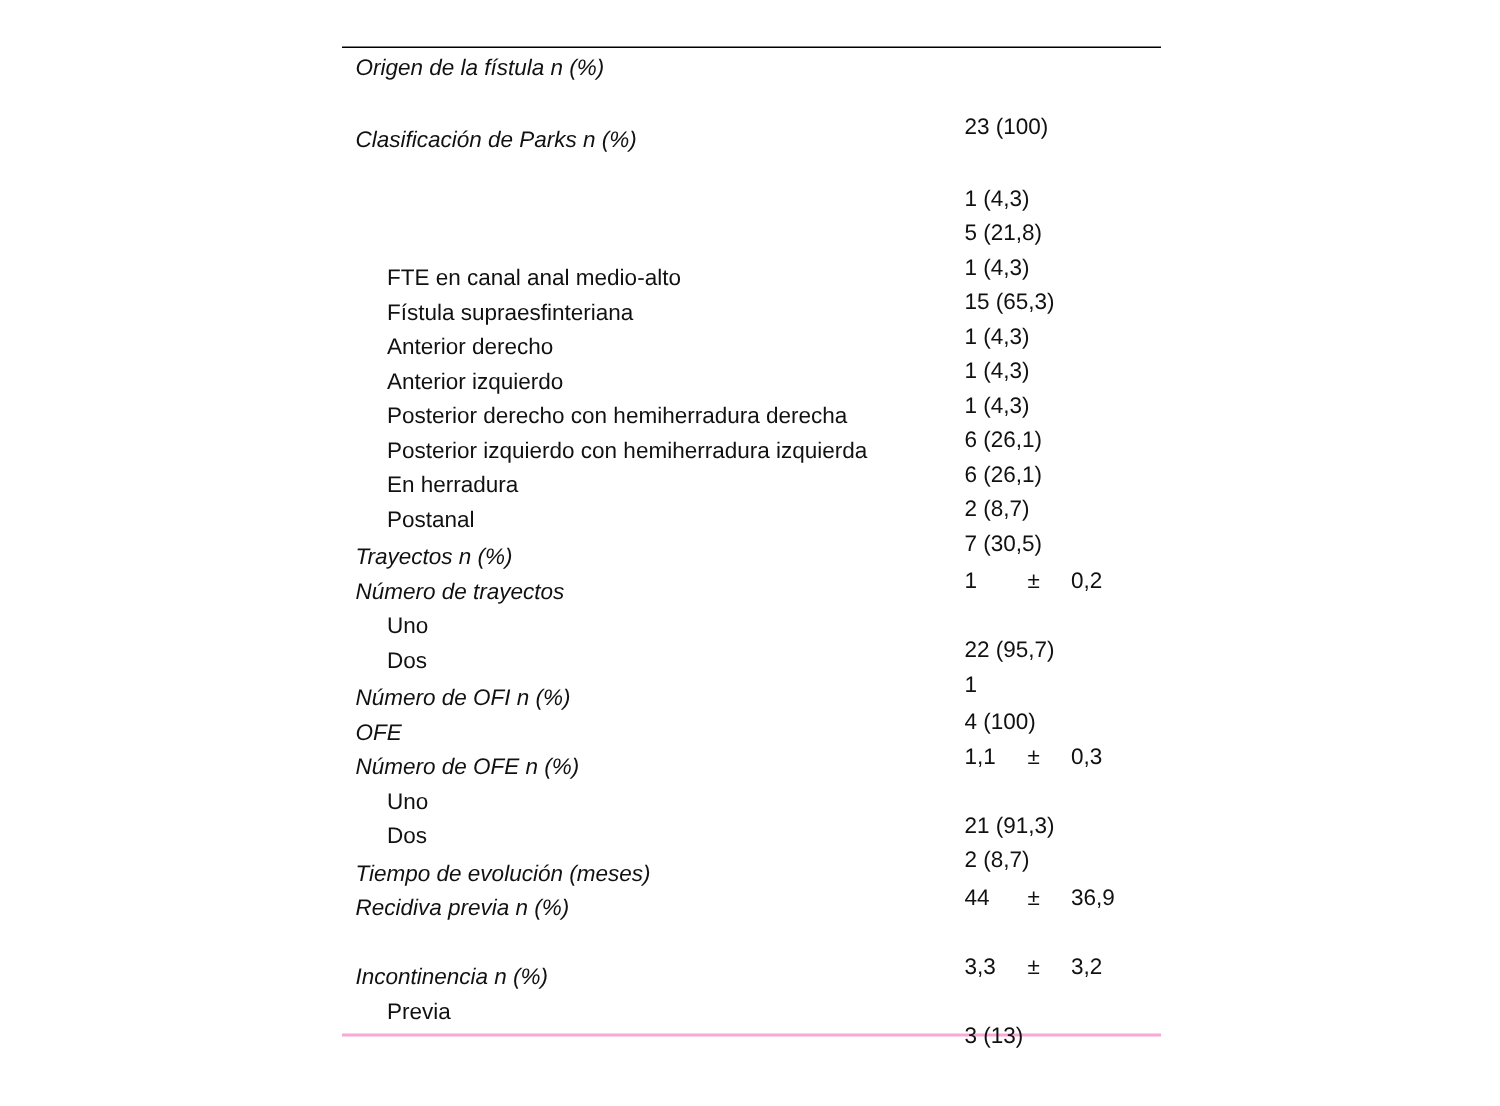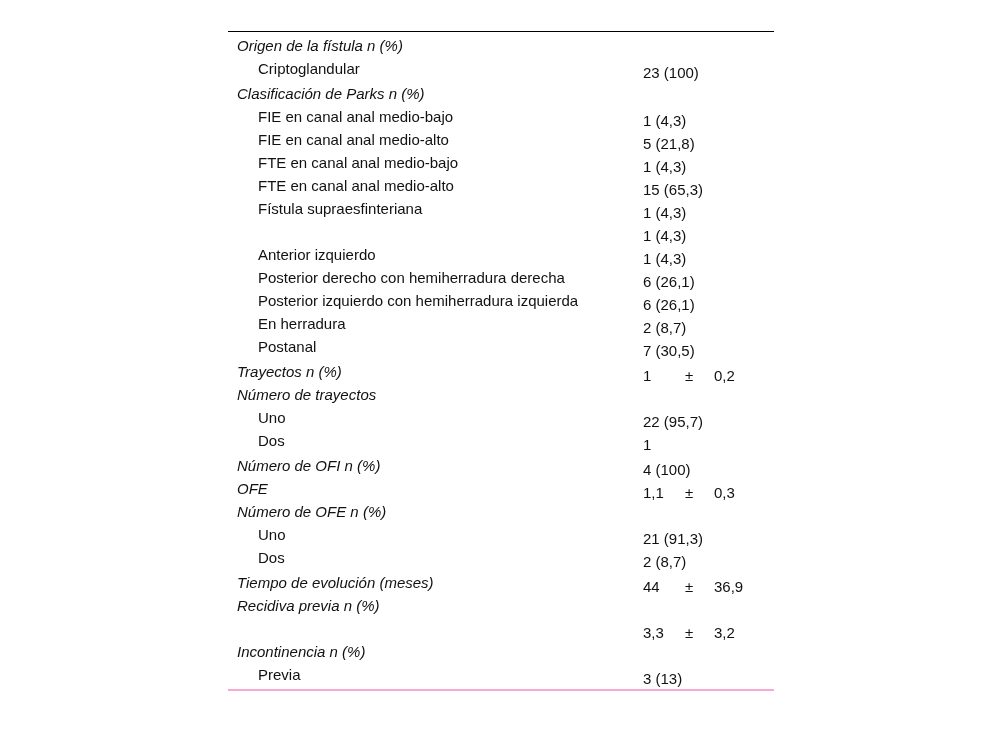--- a/index.html
+++ b/index.html
@@ -30,39 +30,39 @@
       white-space: nowrap;
     }
     .row.gap { margin-top: 2px; }
     .row .label { display: inline-block; }
     .indent-0 .label { padding-left: 9px; }
     .indent-1 .label { padding-left: 30px; }
     .italic .label { font-style: italic; }
     .value {
       position: absolute;
       left: 415px;
-      top: 4px;
+      top: 16px;
       white-space: nowrap;
     }
     .pm-mean { display: inline-block; min-width: 42px; }
     .pm-sign { display: inline-block; min-width: 29px; }
   </style>
 </head>
 <body>
 
 <div class="table-wrap" id="table-body">
     <div class="row indent-0 italic"><span class="label">Origen de la fístula n (%)</span></div>
-    <div class="row indent-1"><span class="label">Criptoglandular</span><span class="value">23 (100)</span></div>
+    <div class="row indent-1"><span class="value">23 (100)</span></div>
     <div class="row indent-0 italic gap"><span class="label">Clasificación de Parks n (%)</span></div>
-    <div class="row indent-1"><span class="label">FIE en canal anal medio-bajo</span><span class="value">1 (4,3)</span></div>
-    <div class="row indent-1"><span class="label">FIE en canal anal medio-alto</span><span class="value">5 (21,8)</span></div>
-    <div class="row indent-1"><span class="label">FTE en canal anal medio-bajo</span><span class="value">1 (4,3)</span></div>
+    <div class="row indent-1"><span class="value">1 (4,3)</span></div>
+    <div class="row indent-1"><span class="value">5 (21,8)</span></div>
+    <div class="row indent-1"><span class="value">1 (4,3)</span></div>
     <div class="row indent-1"><span class="label">FTE en canal anal medio-alto</span><span class="value">15 (65,3)</span></div>
     <div class="row indent-1"><span class="label">Fístula supraesfinteriana</span><span class="value">1 (4,3)</span></div>
-    <div class="row indent-1"><span class="value">1 (4,3)</span></div>
+    <div class="row indent-1"><span class="label">Anterior derecho</span><span class="value">1 (4,3)</span></div>
     <div class="row indent-1"><span class="label">Anterior izquierdo</span><span class="value">1 (4,3)</span></div>
     <div class="row indent-1"><span class="label">Posterior derecho con hemiherradura derecha</span><span class="value">6 (26,1)</span></div>
     <div class="row indent-1"><span class="label">Posterior izquierdo con hemiherradura izquierda</span><span class="value">6 (26,1)</span></div>
     <div class="row indent-1"><span class="label">En herradura</span><span class="value">2 (8,7)</span></div>
     <div class="row indent-1"><span class="label">Postanal</span><span class="value">7 (30,5)</span></div>
     <div class="row indent-0 italic gap"><span class="label">Trayectos n (%)</span><span class="value"><span class="pm-mean">1</span><span class="pm-sign">±</span><span class="pm-sd">0,2</span></span></div>
     <div class="row indent-0 italic"><span class="label">Número de trayectos</span></div>
     <div class="row indent-1"><span class="label">Uno</span><span class="value">22 (95,7)</span></div>
     <div class="row indent-1"><span class="label">Dos</span><span class="value">1</span></div>
     <div class="row indent-0 italic gap"><span class="label">Número de OFI n (%)</span><span class="value">4 (100)</span></div>

